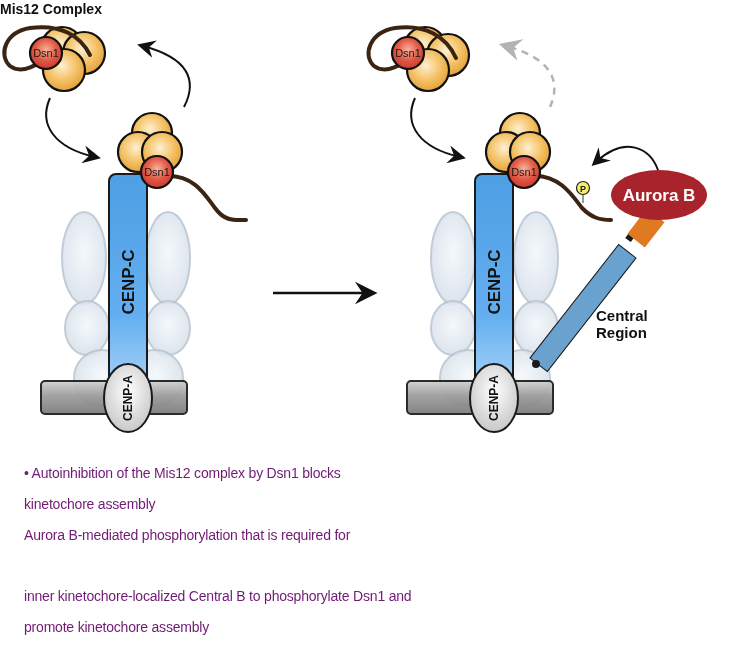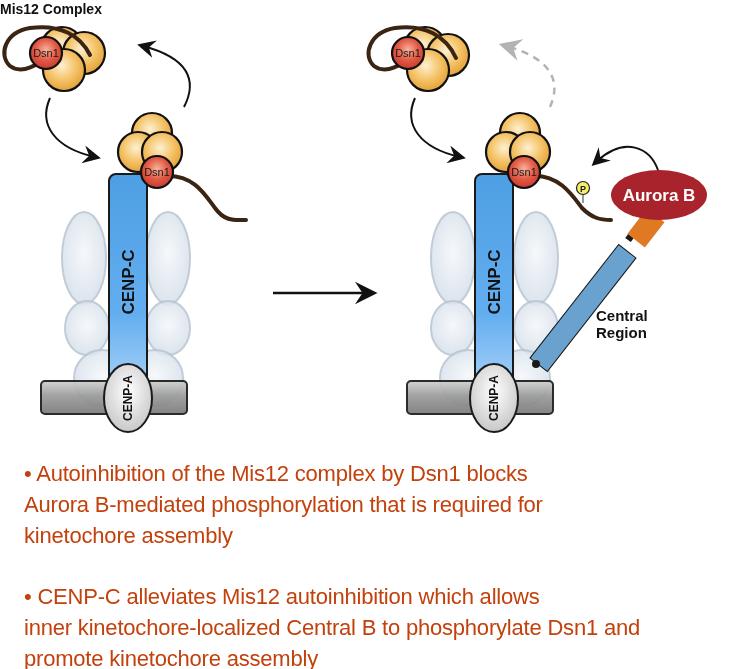--- a/index.html
+++ b/index.html
@@ -1,19 +1,19 @@
 <!DOCTYPE html>
 <html><head>
 <meta charset="utf-8">
 <style>
   html, body { margin:0; padding:0; background:#ffffff; }
   body { width:729px; height:669px; position:relative; overflow:hidden; font-family:"Liberation Sans", sans-serif; }
   #diagram { position:absolute; left:0; top:0; }
   .lbl { font-family:"Liberation Sans", sans-serif; font-weight:bold; fill:#111; }
-  .caption { position:absolute; left:24px; width:705px; font-family:"Liberation Sans", sans-serif; font-size:22px; line-height:31px; color:#c2410c; letter-spacing:-0.2px; }
+  .caption { position:absolute; left:24px; width:705px; font-family:"Liberation Sans", sans-serif; font-size:14px; line-height:31px; color:#701a75; letter-spacing:-0.2px; }
   #cap1 { top:458px; }
   #cap2 { top:581px; }
   .caption p { margin:0; white-space:nowrap; }
 </style>
 </head>
 <body>
 
 <svg id="diagram" width="729" height="450" viewBox="0 0 729 450">
   <defs>
     <radialGradient id="gOrange" cx="45%" cy="40%" r="60%">
@@ -149,20 +149,19 @@
     <text x="659" y="201" text-anchor="middle" font-size="17" font-weight="bold" fill="#ffffff">Aurora B</text>
     <path d="M658,170 C650,148 625,135 596,162" fill="none" stroke="#111" stroke-width="2" marker-end="url(#arrowBlack)"></path>
 
     <text class="lbl" x="596" y="321" font-size="15">Central</text>
     <text class="lbl" x="596" y="338" font-size="15">Region</text>
   </g>
 </svg>
 
 <div class="caption" id="cap1">
   <p>• Autoinhibition of the Mis12 complex by Dsn1 blocks</p>
+  <p>kinetochore assembly</p>
   <p>Aurora B-mediated phosphorylation that is required for</p>
-  <p>kinetochore assembly</p>
 </div>
 <div class="caption" id="cap2">
-  <p>• CENP-C alleviates Mis12 autoinhibition which allows</p>
   <p>inner kinetochore-localized Central B to phosphorylate Dsn1 and</p>
   <p>promote kinetochore assembly</p>
 </div>
 
 </body></html>

